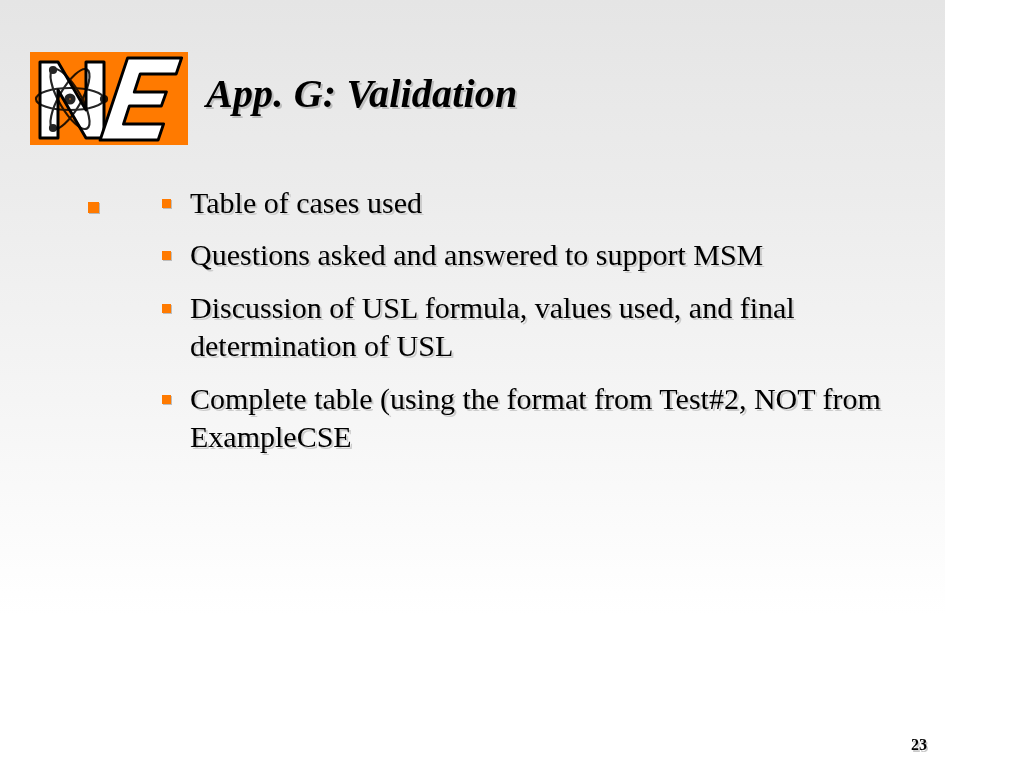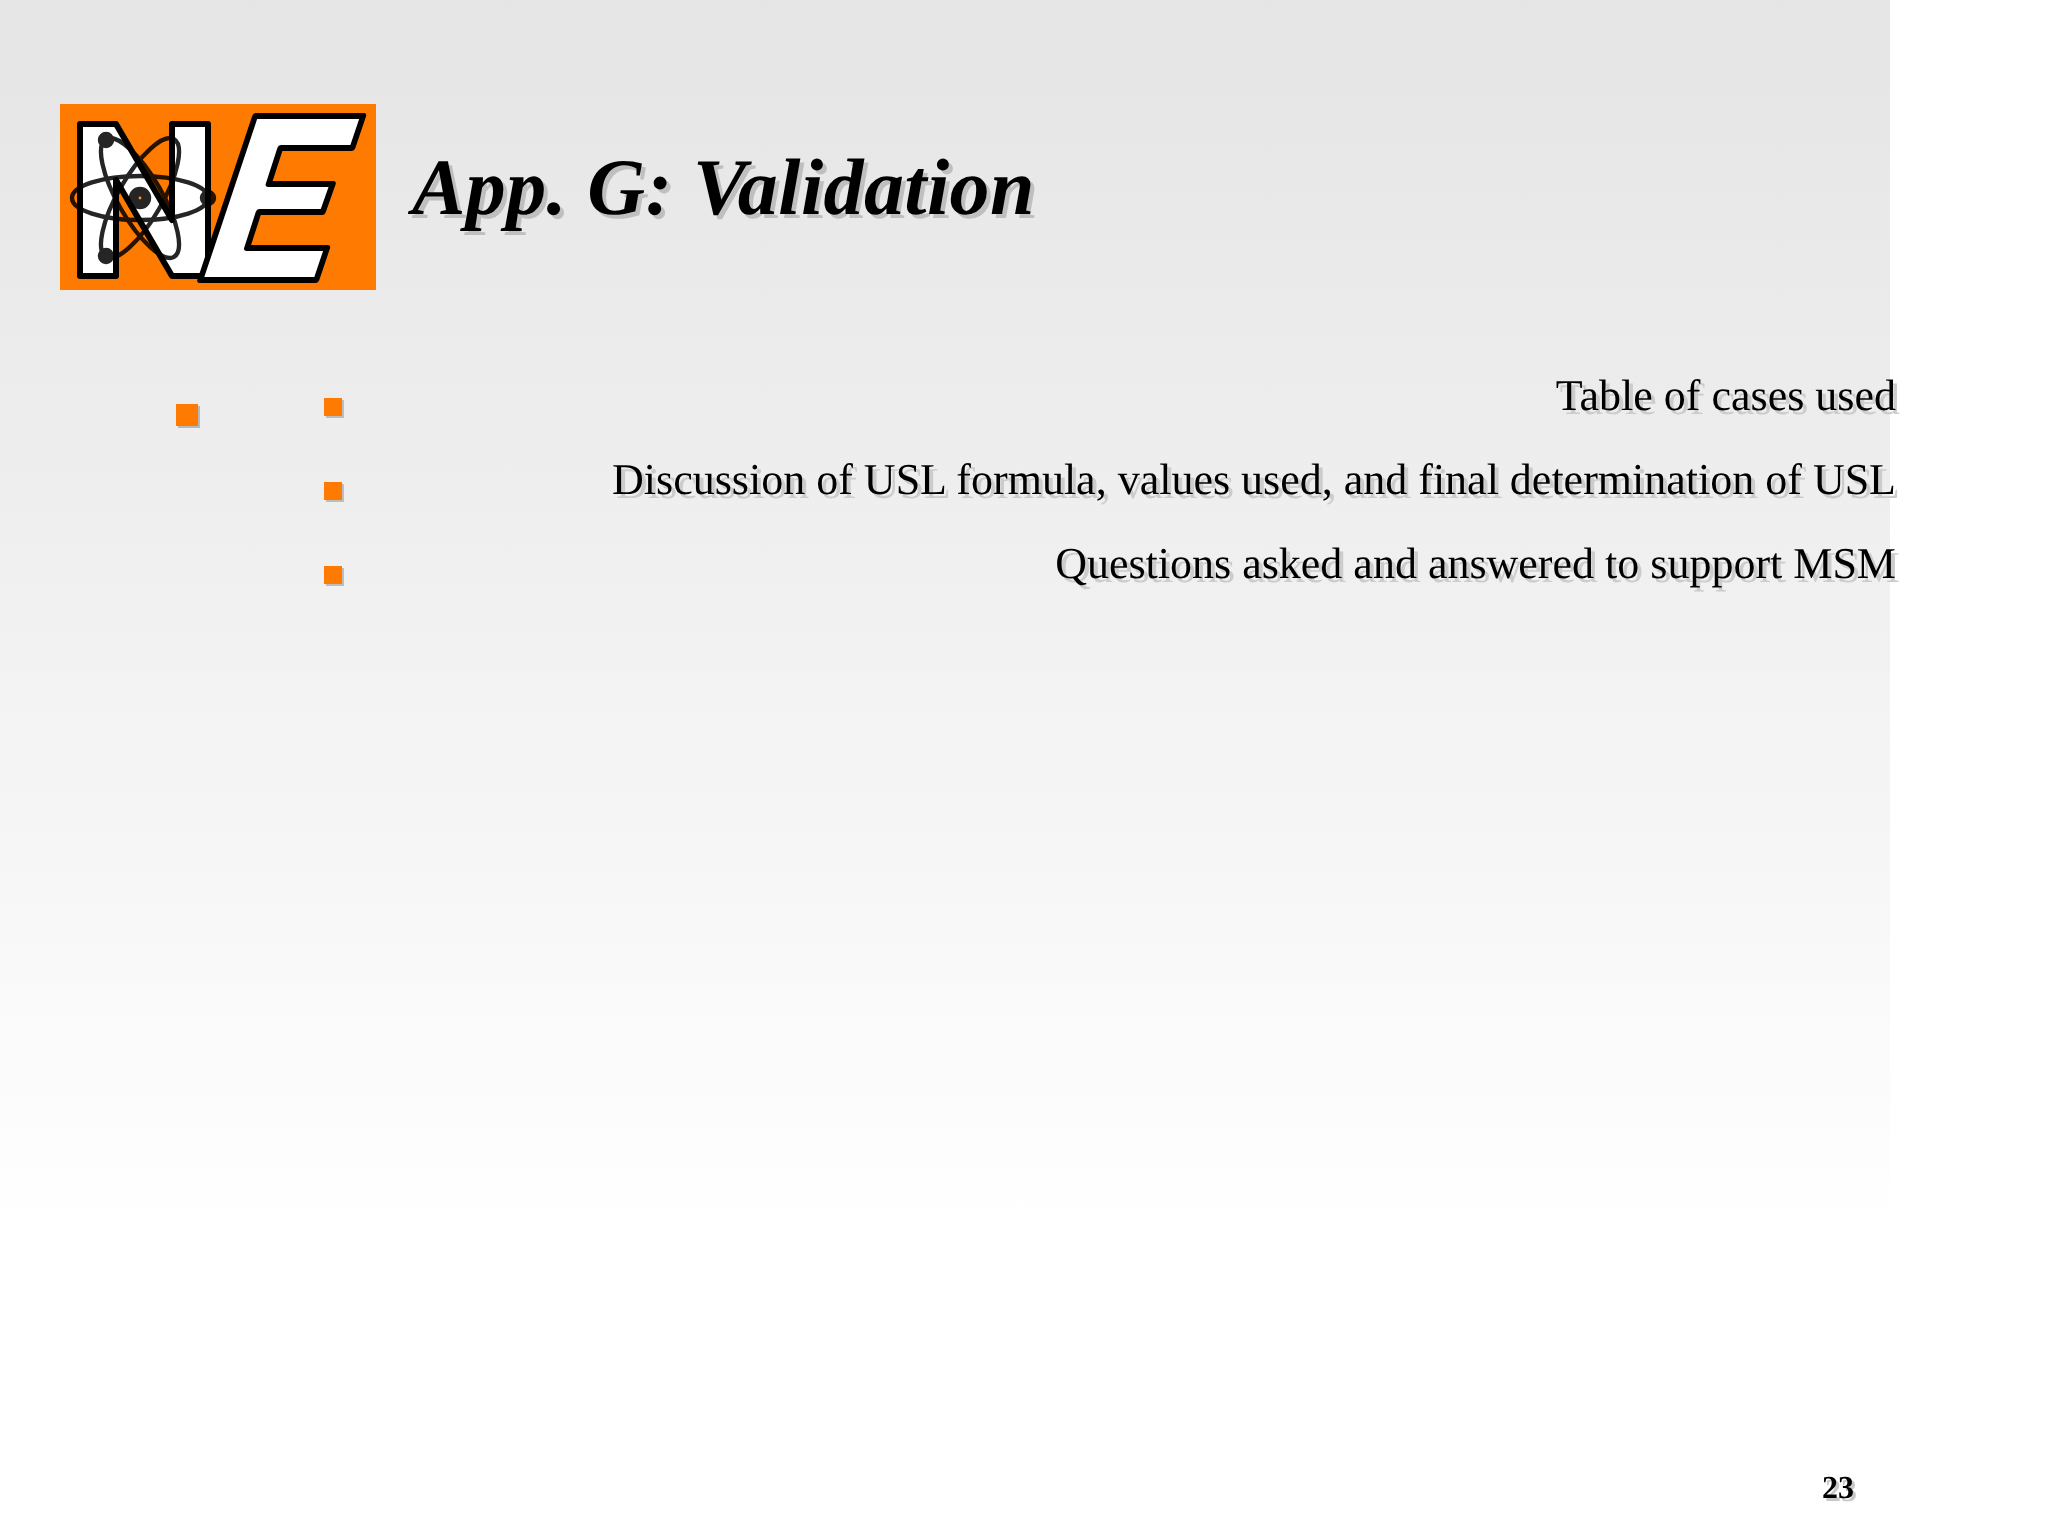--- a/index.html
+++ b/index.html
@@ -76,26 +76,25 @@
   }
 
   ul.level2 {
     margin: 10px 0 0 0;
     padding: 0 0 0 40px;
     list-style: none;
   }
   ul.level2 > li {
     position: relative;
     padding-left: 28px;
-    font-size: 22px;
+    font-size: 30px;
     line-height: 1.28;
     color: #000;
     text-shadow: 2px 2px 0 #cccccc;
     margin-bottom: 14px;
-    text-align: right;
   }
   ul.level2 > li::before {
     content: "";
     position: absolute;
     left: 0;
     top: 15px;
     width: 9px;
     height: 9px;
     background: #ff7a00;
     box-shadow: 1px 1px 0 #bdbdbd;
@@ -142,21 +141,22 @@
     </svg>
   </div>
 
   <div class="title">App. G: Validation</div>
 
   <div class="body">
     <ul class="level1">
       <li>
         <ul class="level2">
           <li>Table of cases used</li>
+          <li>Questions asked and answered to support MSM</li>
           <li>Discussion of USL formula, values used, and final determination of USL</li>
-          <li>Questions asked and answered to support MSM</li>
+          <li>Complete table (using the format from Test#2, NOT from ExampleCSE</li>
         </ul>
       </li>
     </ul>
   </div>
 
   <div class="pagenum">23</div>
 </div>
 
 </body></html>

